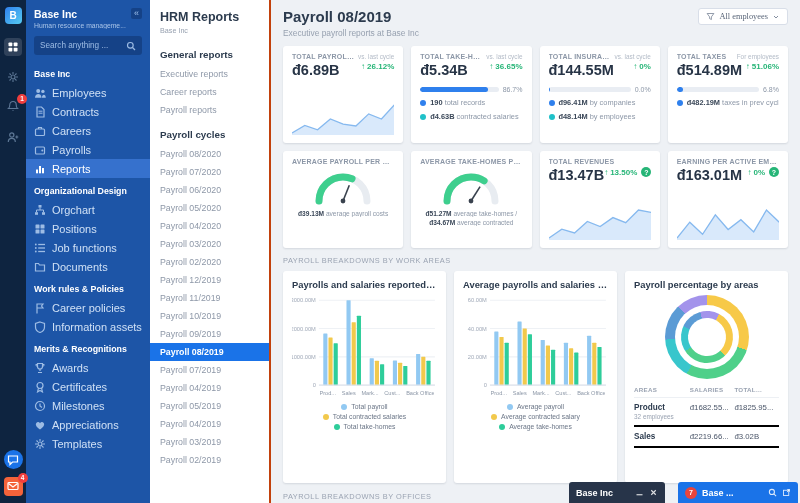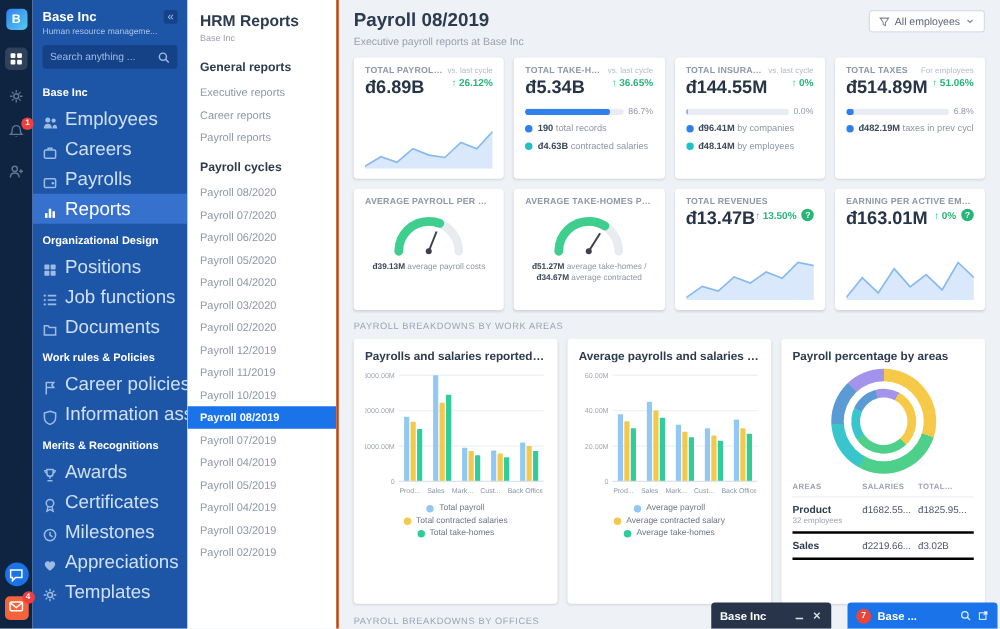--- a/index.html
+++ b/index.html
@@ -21,40 +21,40 @@
   .sidebar{width:124px;background:#1d55a7;color:#fff;flex-shrink:0;overflow:hidden;display:flex;flex-direction:column}
   .sb-head{padding:8px 8px 5px;display:flex;justify-content:space-between;align-items:flex-start}
   .sb-org{font-size:10.5px;font-weight:bold;white-space:nowrap}
   .sb-org-sub{font-size:6.8px;color:#a9c4e8;margin-top:2px;white-space:nowrap;overflow:hidden;max-width:98px}
   .sb-collapse{color:#9fc0ea;font-size:9px;cursor:pointer;background:rgba(9,32,77,.35);border-radius:2px;padding:0 3px;line-height:11px}
   .sb-search{margin:2px 8px 6px;background:rgba(9,32,77,.35);border-radius:3px;display:flex;align-items:center;padding:0 6px;height:19px;gap:4px}
   .sb-search input{background:transparent;border:0;outline:0;color:#cfe0f5;font-size:8.2px;width:100%;font-family:inherit}
   .sb-search input::placeholder{color:#9dbce4}
   .sb-sic{color:#9dbce4;display:flex;flex-shrink:0}
   .sb-sec-title{font-size:8.8px;font-weight:bold;padding:8px 8px 4px;color:#fff;white-space:nowrap;overflow:hidden}
-  .sb-item{display:flex;align-items:flex-end;gap:6px;padding:3.5px 8px;font-size:15px;color:#cfe0f5;cursor:pointer;white-space:nowrap;overflow:hidden}
+  .sb-item{display:flex;align-items:flex-end;gap:6px;padding:3.5px 8px;font-size:11px;color:#cfe0f5;cursor:pointer;white-space:nowrap;overflow:hidden}
   .sb-item .sb-ic{width:12px;height:12px;color:#9dbce4;flex-shrink:0;display:flex}
   .sb-item.active{background:#3671cd;color:#fff}
   .sb-item.active .sb-ic{color:#fff}
 
   
   .panel{width:121px;background:#fff;border-right:2px solid #c2410c;flex-shrink:0;overflow:hidden;display:flex;flex-direction:column}
   .panel-head{padding:10px 10px 4px}
   .panel-title{font-size:12.5px;font-weight:bold;color:#2c3b4e}
   .panel-sub{font-size:7.2px;color:#97a1b0;margin-top:2px}
   .panel-sec{font-size:9.8px;font-weight:bold;color:#2c3b4e;padding:10px 10px 5px}
   .panel-item{font-size:8.8px;color:#8e98a8;padding:4px 10px;cursor:pointer;white-space:nowrap;overflow:hidden}
   .panel-item.selected{background:#1a73e8;color:#fff;font-weight:bold}
 
   
   .main{flex:1;padding:8px 12px 0;overflow:hidden;min-width:0}
   .main-head{display:flex;justify-content:space-between;align-items:flex-start;margin-bottom:8px}
   h1{font-size:15px;color:#2c3b4e;font-weight:bold}
   .main-sub{font-size:8.4px;color:#97a1b0;margin-top:3px}
-  .filter-btn{display:flex;align-items:center;gap:4px;background:#fff;border:1px solid #d8dee8;border-radius:3px;padding:3px 7px;font-size:8.4px;color:#5a6679;font-family:Liberation Sans, sans-serif;cursor:pointer}
+  .filter-btn{display:flex;align-items:center;gap:4px;background:#fff;border:1px solid #d8dee8;border-radius:3px;padding:3px 7px;font-size:8.4px;color:#5a6679;font-family:Liberation Serif, serif;cursor:pointer}
   .fi{display:flex;color:#7c8799}
   .kpi-row{display:flex;gap:8px;margin-bottom:8px}
   .card{background:#fff;border-radius:3px;box-shadow:0 1px 2px rgba(16,30,54,.12);flex:1;min-width:0}
   .kpi{padding:7px 9px 8px;height:97px;display:flex;flex-direction:column;overflow:hidden}
   .kpi-top{display:flex;justify-content:space-between;align-items:baseline}
   .kpi-label{font-size:7px;font-weight:bold;color:#8c97a7;letter-spacing:.2px;white-space:nowrap;overflow:hidden;text-overflow:ellipsis}
   .kpi-sub{font-size:6.4px;color:#b3bbc7;white-space:nowrap;margin-left:4px;flex-shrink:0}
   .kpi-vrow{display:flex;justify-content:space-between;align-items:flex-start;margin-top:2px}
   .kpi-val{font-size:14.5px;font-weight:bold;color:#273446;white-space:nowrap}
   .kpi-delta{font-size:8px;color:#26b577;font-weight:bold;display:flex;align-items:center;gap:2px;white-space:nowrap}
@@ -177,20 +177,30 @@
               <circle cx="8.9" cy="4.4" r="1.7"></circle>
               <path d="M1 10.8C1 8 3 7 4.3 7s3.2 1 3.2 3.8Z"></path>
               <path d="M7.9 10.8c0-2.1 1.1-3.1 2-3.1s1.9 1 1.9 3.1Z"></path>
             </svg>
           </span>
           <span>Employees</span>
         </div>
         <div class="sb-item">
           <span class="sb-ic">
             <svg width="12" height="12" viewBox="0 0 12 12" fill="currentColor" aria-hidden="true">
+              <path d="M3 1h4.5L10 3.5V11H3Z" fill="none" stroke="currentColor" stroke-width="1.2"></path>
+              <line x1="4.5" y1="5.2" x2="8.5" y2="5.2" stroke="currentColor"></line>
+              <line x1="4.5" y1="7.2" x2="8.5" y2="7.2" stroke="currentColor"></line>
+            </svg>
+          </span>
+          <span>Contracts</span>
+        </div>
+        <div class="sb-item">
+          <span class="sb-ic">
+            <svg width="12" height="12" viewBox="0 0 12 12" fill="currentColor" aria-hidden="true">
               <rect x="1.5" y="4" width="9" height="6.5" rx="1" fill="none" stroke="currentColor" stroke-width="1.2"></rect>
               <path d="M4.5 4V2.5h3V4" fill="none" stroke="currentColor" stroke-width="1.2"></path>
             </svg>
           </span>
           <span>Careers</span>
         </div>
         <div class="sb-item">
           <span class="sb-ic">
             <svg width="12" height="12" viewBox="0 0 12 12" fill="currentColor" aria-hidden="true">
               <rect x="1.5" y="3" width="9" height="7" rx="1" fill="none" stroke="currentColor" stroke-width="1.2"></rect>
@@ -203,20 +213,31 @@
           <span class="sb-ic">
             <svg width="12" height="12" viewBox="0 0 12 12" fill="currentColor" aria-hidden="true">
               <rect x="2" y="6.5" width="2" height="3.8"></rect>
               <rect x="5" y="3" width="2" height="7.3"></rect>
               <rect x="8" y="5" width="2" height="5.3"></rect>
             </svg>
           </span>
           <span>Reports</span>
         </div>
         <div class="sb-sec-title">Organizational Design</div>
+        <div class="sb-item">
+          <span class="sb-ic">
+            <svg width="12" height="12" viewBox="0 0 12 12" fill="currentColor" aria-hidden="true">
+              <rect x="4.5" y="1" width="3" height="2.6"></rect>
+              <rect x="1" y="8.2" width="3" height="2.6"></rect>
+              <rect x="8" y="8.2" width="3" height="2.6"></rect>
+              <path d="M6 3.6V6M2.5 8.2V6h7v2.2" fill="none" stroke="currentColor"></path>
+            </svg>
+          </span>
+          <span>Orgchart</span>
+        </div>
         <div class="sb-item">
           <span class="sb-ic">
             <svg width="12" height="12" viewBox="0 0 12 12" fill="currentColor" aria-hidden="true">
               <rect x="1.5" y="1.5" width="4" height="4" rx=".6"></rect>
               <rect x="6.5" y="1.5" width="4" height="4" rx=".6"></rect>
               <rect x="1.5" y="6.5" width="4" height="4" rx=".6"></rect>
               <rect x="6.5" y="6.5" width="4" height="4" rx=".6"></rect>
             </svg>
           </span>
           <span>Positions</span>
@@ -324,20 +345,21 @@
         <div class="panel-item">Payroll 08/2020</div>
         <div class="panel-item">Payroll 07/2020</div>
         <div class="panel-item">Payroll 06/2020</div>
         <div class="panel-item">Payroll 05/2020</div>
         <div class="panel-item">Payroll 04/2020</div>
         <div class="panel-item">Payroll 03/2020</div>
         <div class="panel-item">Payroll 02/2020</div>
         <div class="panel-item">Payroll 12/2019</div>
         <div class="panel-item">Payroll 11/2019</div>
         <div class="panel-item">Payroll 10/2019</div>
+        <div class="panel-item">Payroll 09/2019</div>
         <div class="panel-item selected">Payroll 08/2019</div>
         <div class="panel-item">Payroll 07/2019</div>
         <div class="panel-item">Payroll 04/2019</div>
         <div class="panel-item">Payroll 05/2019</div>
         <div class="panel-item">Payroll 04/2019</div>
         <div class="panel-item">Payroll 03/2019</div>
         <div class="panel-item">Payroll 02/2019</div>
       </div>
   </aside>
 

